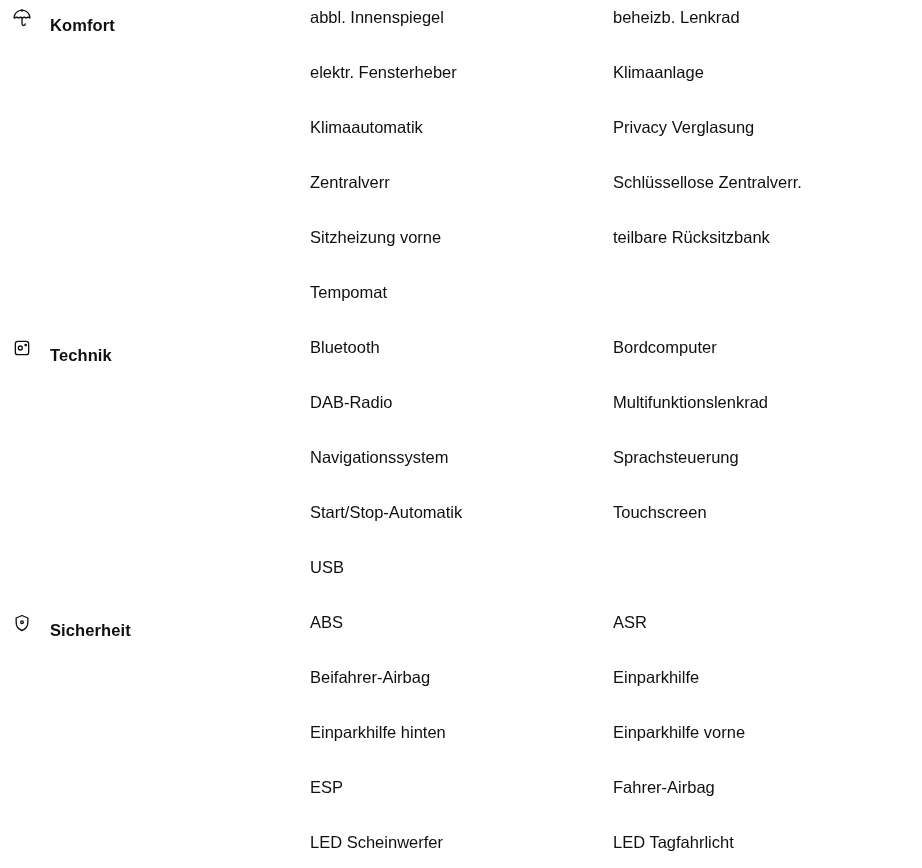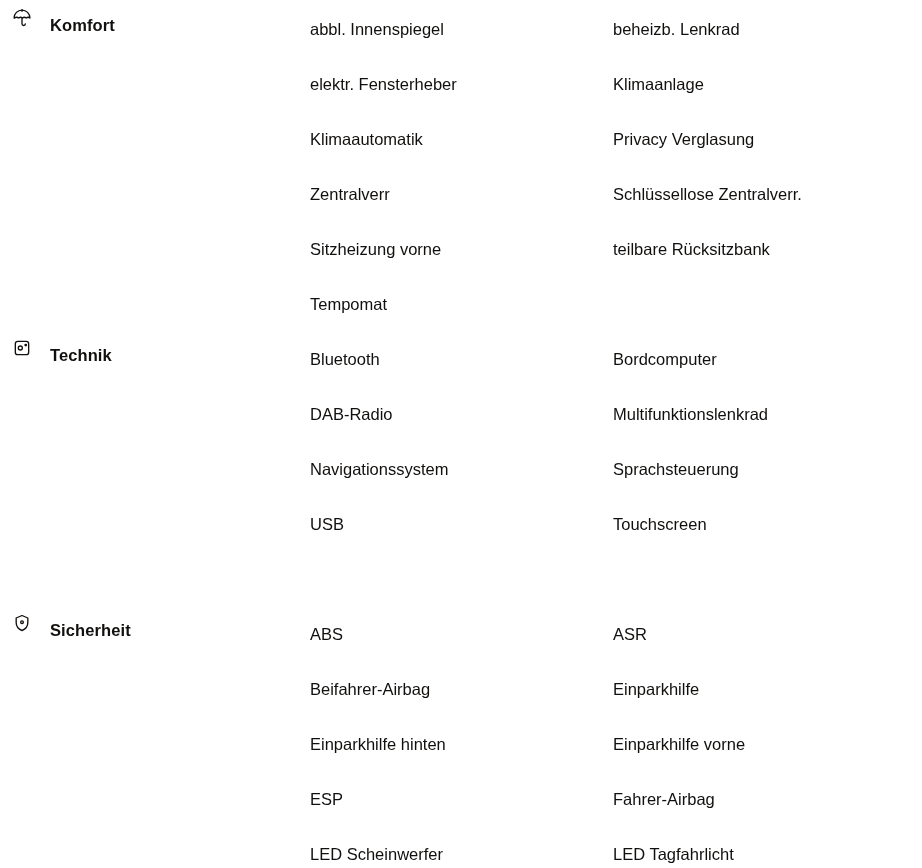--- a/index.html
+++ b/index.html
@@ -47,21 +47,21 @@
     display: flex;
     flex-direction: column;
   }
   .feature-item {
     font-size: 16.5px;
     color: #12100e;
     line-height: 1.2;
     height: 55px;
     display: flex;
     align-items: flex-start;
-    padding-top: 20px;
+    padding-top: 8px;
     white-space: nowrap;
   }
   .empty-item {
     height: 55px;
   }
 </style>
 </head>
 <body>
 
 <div class="features">
@@ -99,20 +99,21 @@
         <rect x="4" y="4" width="16" height="16" rx="3"></rect>
         <circle cx="10" cy="12" r="2.4"></circle>
         <circle cx="16.5" cy="8.5" r="0.9"></circle>
       </svg>
     </div>
     <div class="section-title">Technik</div>
     <div class="col">
       <div class="feature-item">Bluetooth</div>
       <div class="feature-item">DAB-Radio</div>
       <div class="feature-item">Navigationssystem</div>
+      <div class="feature-item">Start/Stop-Automatik</div>
       <div class="feature-item">USB</div>
     </div>
     <div class="col">
       <div class="feature-item">Bordcomputer</div>
       <div class="feature-item">Multifunktionslenkrad</div>
       <div class="feature-item">Sprachsteuerung</div>
       <div class="feature-item">Touchscreen</div>
       <div class="empty-item"></div>
     </div>
   </div>

